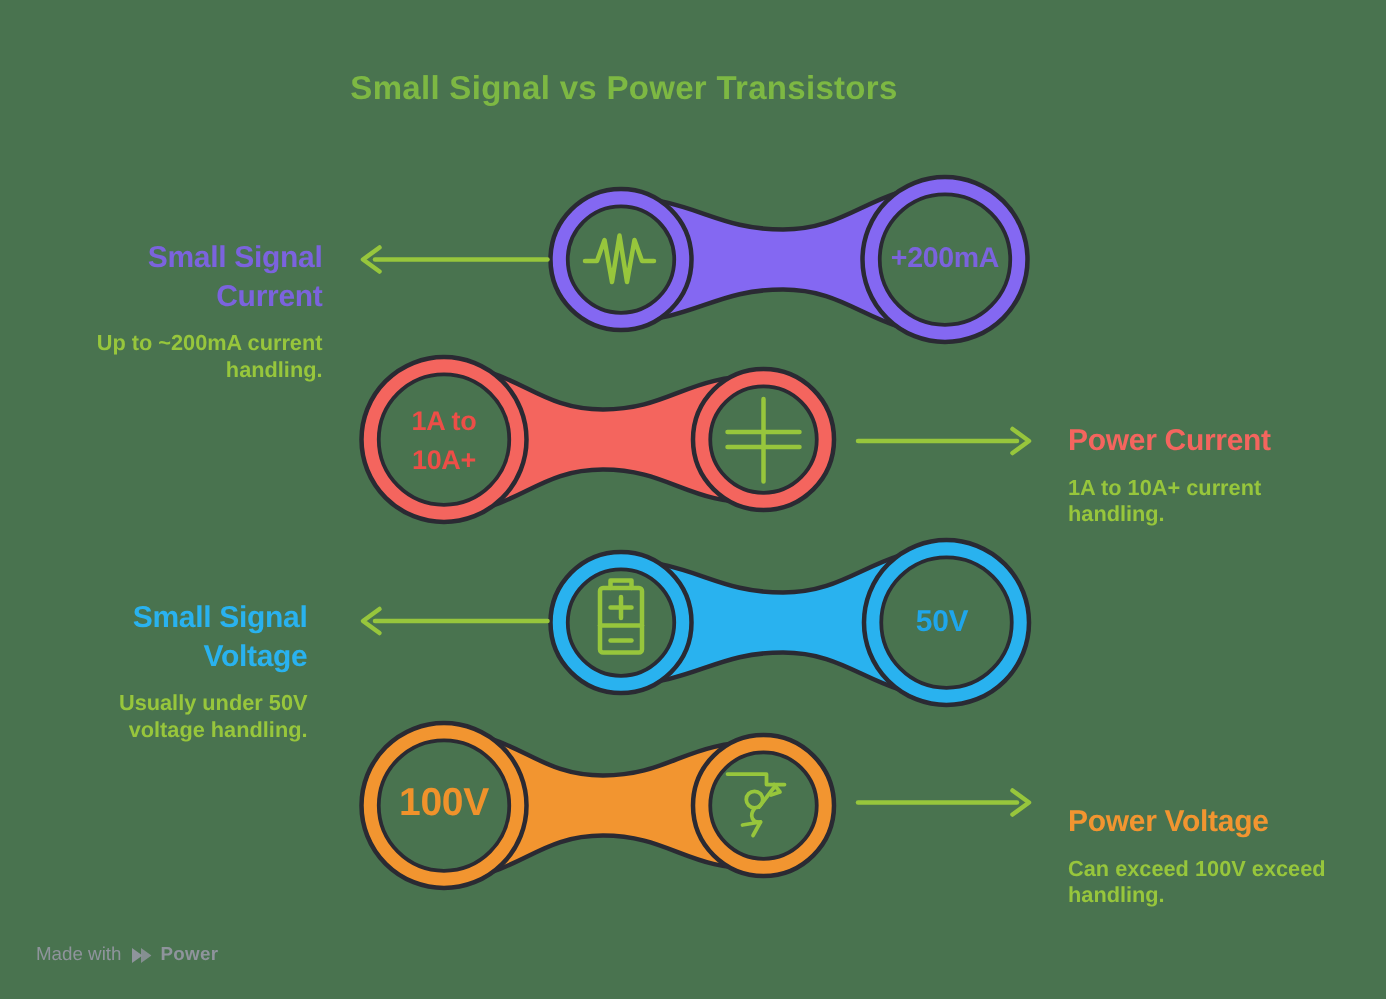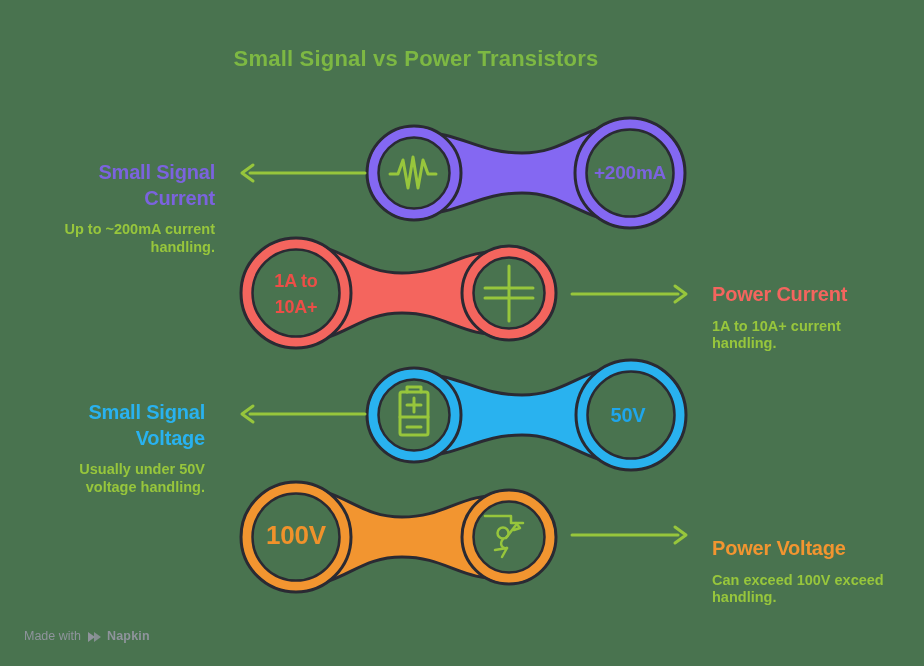--- a/index.html
+++ b/index.html
@@ -175,16 +175,16 @@
     <div class="row-label c-orange">Power Voltage</div>
     <div class="row-desc">Can exceed 100V exceed handling.</div>
   </div>
 
   <div class="footer">
     <span>Made with</span>
     <svg width="14" height="12" viewBox="0 0 14 12">
       <path d="M1,1 L8,6 L1,11 Z" fill="#8F949C"></path>
       <path d="M7,1 L14,6 L7,11 Z" fill="#8F949C" opacity="0.85"></path>
     </svg>
-    <span class="brand">Napkin</span>
+    <span class="brand">Power</span>
   </div>
 
 </div>
 
 </body></html>

